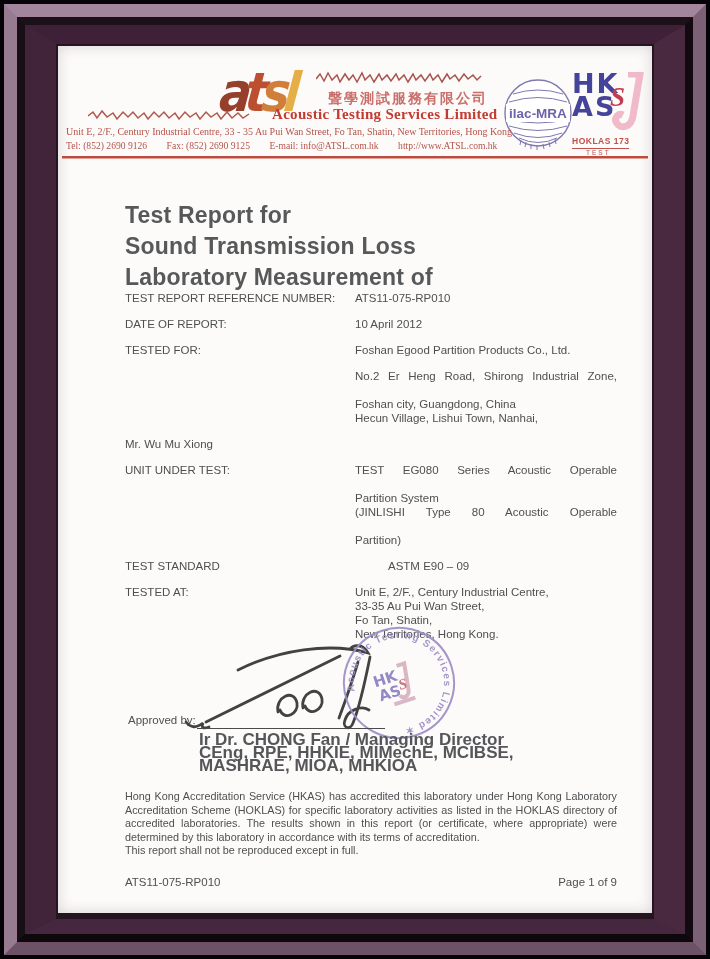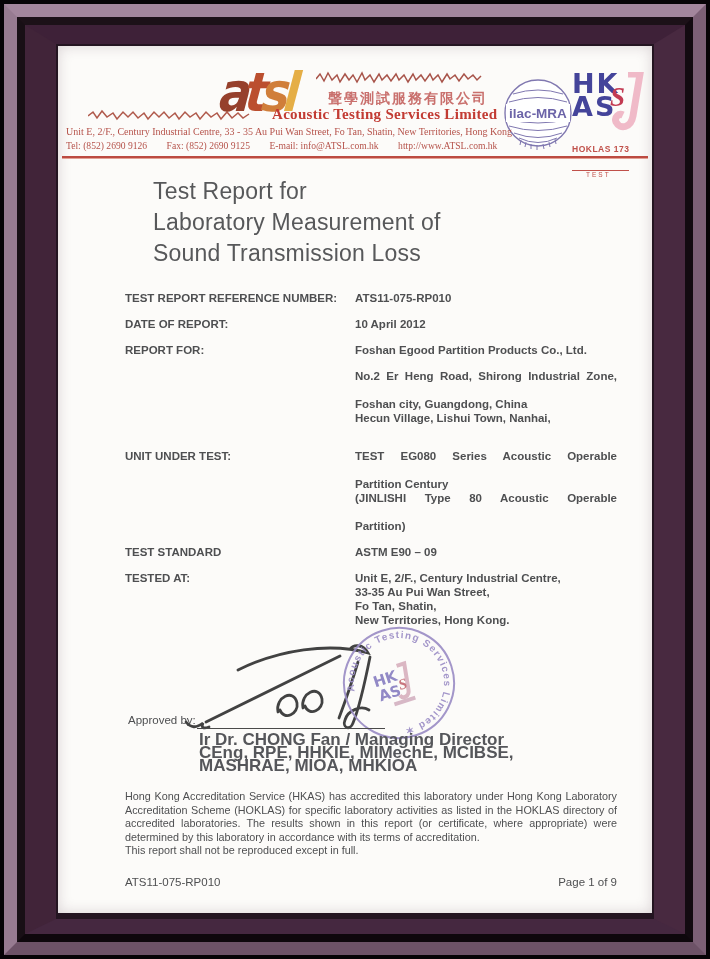--- a/index.html
+++ b/index.html
@@ -37,35 +37,35 @@
   .contact{position:absolute;left:8px;top:94px;font-family:"Liberation Serif",serif;
       font-size:9.6px;color:#b5524a;white-space:nowrap;}
   .contact span{margin-right:17px;}
   .redline{position:absolute;left:4px;right:4px;top:110px;height:3px;
       background:#bc4b41;border-bottom:1px solid #e2a094;}
   .ilac{position:absolute;left:443px;top:30px;}
   .hkas{position:absolute;left:514px;top:26px;width:72px;text-align:left;}
   .hkas .blue{font-family:"DejaVu Sans",sans-serif;font-weight:bold;font-size:27px;
       line-height:23px;color:#44449a;letter-spacing:2px;}
   .hkas-art{position:absolute;left:28px;top:0px;}
-  .hoklas{margin-top:26px;font-size:8.5px;font-weight:bold;color:#c0504a;
-      letter-spacing:.5px;border-bottom:1px solid #c0504a;display:inline-block;padding-bottom:16px;}
+  .hoklas{margin-top:18px;font-size:8.5px;font-weight:bold;color:#c0504a;
+      letter-spacing:.5px;border-bottom:1px solid #c0504a;display:inline-block;padding-bottom:2px;}
   .hoklas-sub{font-size:6.5px;color:#c0504a;letter-spacing:2px;margin-left:14px;}
 
   
-  .title{position:absolute;left:67px;top:130px;font-size:23px;font-weight:normal;
-      color:#57585a;line-height:31px;letter-spacing:.2px;margin-left:28px;}
-
-  
-  .rows{position:absolute;left:67px;top:245px;width:492px;font-size:11.5px;font-weight:bold;}
+  .title{position:absolute;left:67px;top:154px;font-size:23px;font-weight:bold;
+      color:#57585a;line-height:31px;letter-spacing:.2px;}
+
+  
+  .rows{position:absolute;left:67px;top:245px;width:492px;font-size:11.5px;font-weight:normal;}
   .row{display:flex;margin-bottom:12px;}
   .row .lbl{width:230px;flex:none;line-height:14px;}
   .row .val{flex:1;line-height:14px;}
   .row .val div{line-height:14px;}
-  .gap{margin-top:12px;}
+  .gap{margin-top:12px;gap:33px;}
   .jline{text-align:justify;}
   .jline::after{content:"";display:inline-block;width:100%;}
 
   
   .sig{position:absolute;left:67px;top:592px;width:492px;height:145px;}
   .approved{position:absolute;left:3px;top:76px;font-size:11.5px;color:#4e4f51;}
   .sig-svg{position:absolute;left:55px;top:-12px;}
   .sig-line{position:absolute;left:72px;top:90px;width:188px;border-top:1.5px solid #4a4a4a;}
   .sig-name{position:absolute;left:74px;top:95px;font-size:17px;font-weight:bold;
       line-height:13px;color:#55565a;}
@@ -142,58 +142,61 @@
           <span>Tel: (852) 2690 9126</span>
           <span>Fax: (852) 2690 9125</span>
           <span>E-mail: info@ATSL.com.hk</span>
           <span>http://www.ATSL.com.hk</span>
         </div>
         <div class="redline"></div>
       </div>
 
       <div class="title">
         <div>Test Report for</div>
+        <div>Sound Transmission Loss</div>
         <div>Laboratory Measurement of</div>
-        <div>Sound Transmission Loss</div>
       </div>
 
       <div class="rows">
         <div class="row">
           <div class="lbl">TEST REPORT REFERENCE NUMBER:</div>
           <div class="val">
                     <div>ATS11-075-RP010</div>
                   </div>
         </div>
         <div class="row">
           <div class="lbl">DATE OF REPORT:</div>
           <div class="val">
                     <div>10 April 2012</div>
                   </div>
         </div>
         <div class="row">
-          <div class="lbl">REPORT FOR:</div>
+          <div class="lbl">TESTED FOR:</div>
           <div class="val">
                     <div>Foshan Egood Partition Products Co., Ltd.</div>
                   </div>
         </div>
         <div class="row">
           <div class="lbl"></div>
           <div class="val">
             <div class="jline">No.2 Er Heng Road, Shirong Industrial Zone,</div>
             <div>Foshan city, Guangdong, China</div>
             <div>Hecun Village, Lishui Town, Nanhai,</div>
           </div>
         </div>
         <div class="row">
+          <div class="val">
+                    <div>Mr. Wu Mu Xiong</div>
+                  </div>
         </div>
         <div class="row">
           <div class="lbl">UNIT UNDER TEST:</div>
           <div class="val">
             <div class="jline">TEST EG080 Series Acoustic Operable</div>
-            <div>Partition Century</div>
+            <div>Partition System</div>
             <div class="jline">(JINLISHI Type 80 Acoustic Operable</div>
             <div>Partition)</div>
           </div>
         </div>
         <div class="row gap">
           <div class="lbl">TEST STANDARD</div>
           <div class="val">
                     <div>ASTM E90 – 09</div>
                   </div>
         </div>

